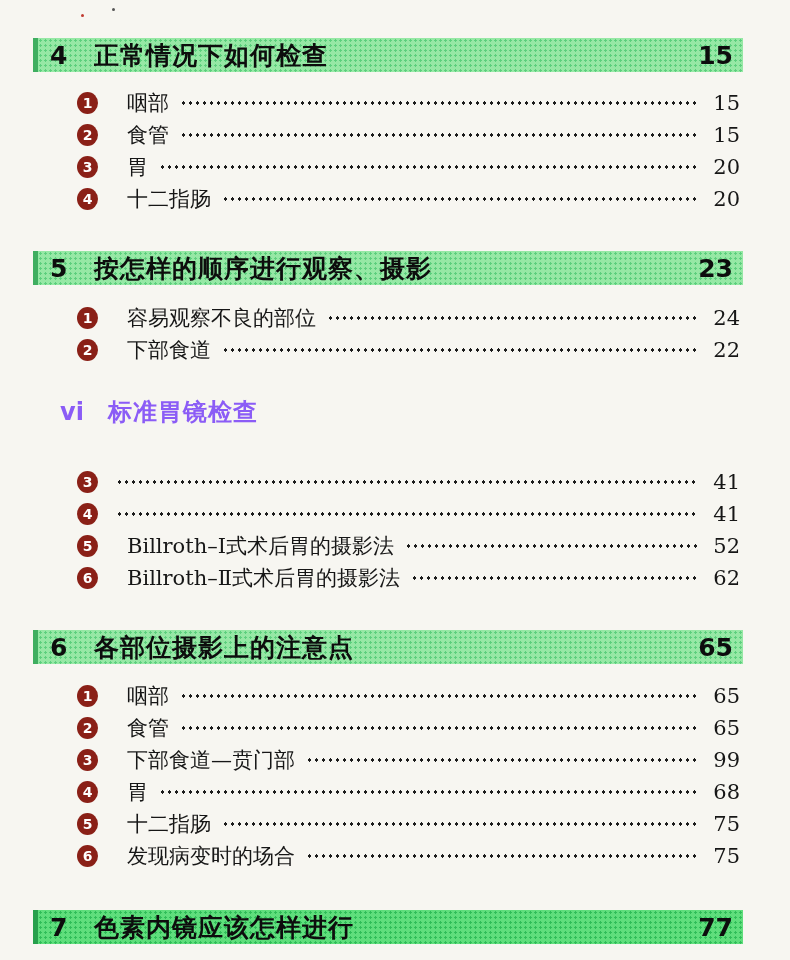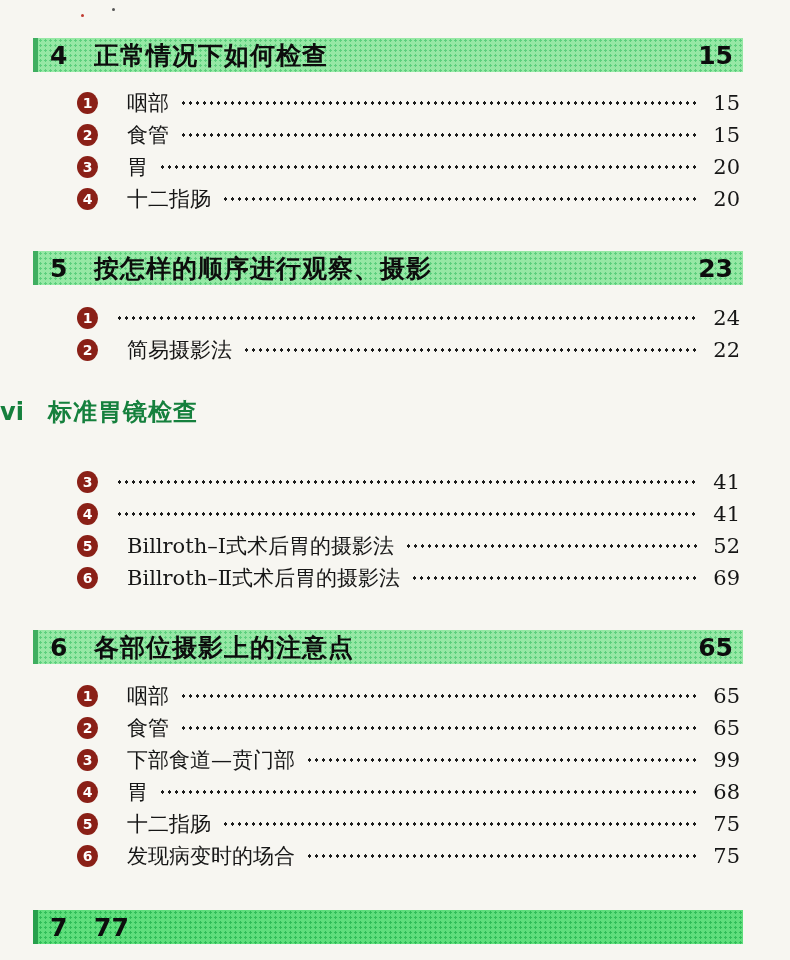--- a/index.html
+++ b/index.html
@@ -59,24 +59,24 @@
     margin:0 9px 0 11px;
     background-image:radial-gradient(circle,#1c1c1c 1.5px,rgba(0,0,0,0) 1.7px);
     background-size:7px 22px;
     background-position:0 center;
     background-repeat:repeat-x;
   }
   .item-page { flex:0 0 auto; width:34px; text-align:right; font-size:21px; }
 
   
   .running-header {
-    margin-top:32px;
+    margin-left:60px; margin-top:32px;
     height:28px; display:flex; align-items:center;
     font-family:"DejaVu Sans","Liberation Sans",sans-serif;
-    font-weight:bold; color:#15803d;
+    font-weight:bold; color:#8b5cf6;
   }
   .folio { font-size:24px; margin-right:24px; }
   .running-title { font-size:24px; letter-spacing:1px; }
 
   
   .bar-4   { margin-top:38px; }
   .list-4  { margin-top:15px; }
   .bar-5   { margin-top:36px; }
   .list-5  { margin-top:17px; }
   .list-5b { margin-top:40px; }
@@ -124,26 +124,27 @@
   </div>
 
   <div class="sec-bar bar-5">
     <span class="sec-num">5</span>
     <span class="sec-title">按怎样的顺序进行观察、摄影</span>
     <span class="sec-page">23</span>
   </div>
   <div class="toc-list list-5">
     <div class="toc-item">
       <span class="bullet">1</span>
+      <span class="item-label">容易观察不良的部位</span>
       <span class="leader"></span>
       <span class="item-page">24</span>
     </div>
     <div class="toc-item">
       <span class="bullet">2</span>
-      <span class="item-label">简易摄影法</span>
+      <span class="item-label">下部食道</span>
       <span class="leader"></span>
       <span class="item-page">22</span>
     </div>
   </div>
 
   <div class="running-header">
     <span class="folio">vi</span>
     <span class="running-title">标准胃镜检查</span>
   </div>
 
@@ -161,21 +162,21 @@
     <div class="toc-item">
       <span class="bullet">5</span>
       <span class="item-label">Billroth–Ⅰ式术后胃的摄影法</span>
       <span class="leader"></span>
       <span class="item-page">52</span>
     </div>
     <div class="toc-item">
       <span class="bullet">6</span>
       <span class="item-label">Billroth–Ⅱ式术后胃的摄影法</span>
       <span class="leader"></span>
-      <span class="item-page">69</span>
+      <span class="item-page">62</span>
     </div>
   </div>
 
   <div class="sec-bar bar-6">
     <span class="sec-num">6</span>
     <span class="sec-title">各部位摄影上的注意点</span>
     <span class="sec-page">65</span>
   </div>
   <div class="toc-list list-6">
     <div class="toc-item">
@@ -211,15 +212,16 @@
     <div class="toc-item">
       <span class="bullet">6</span>
       <span class="item-label">发现病变时的场合</span>
       <span class="leader"></span>
       <span class="item-page">75</span>
     </div>
   </div>
 
   <div class="sec-bar bright bar-7">
     <span class="sec-num">7</span>
+    <span class="sec-title">色素内镜应该怎样进行</span>
     <span class="sec-page">77</span>
   </div>
 </div>
 
 </body></html>

